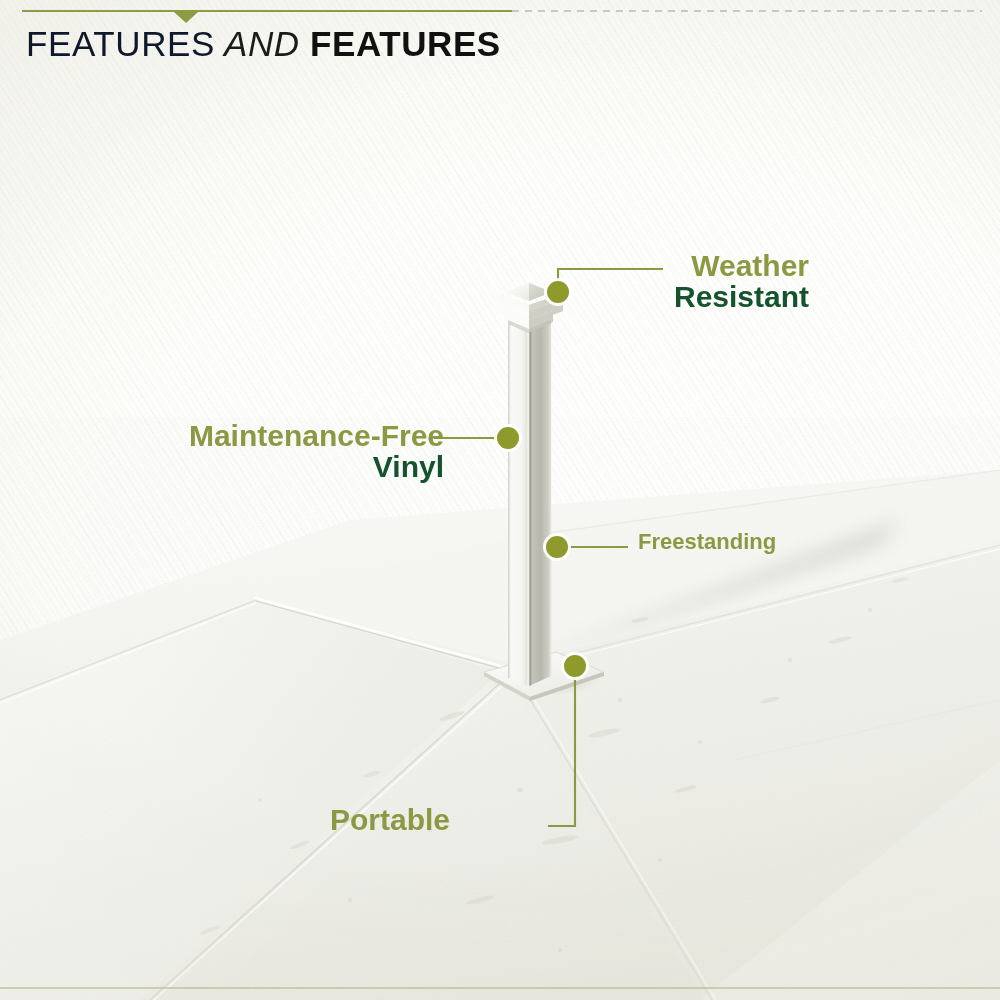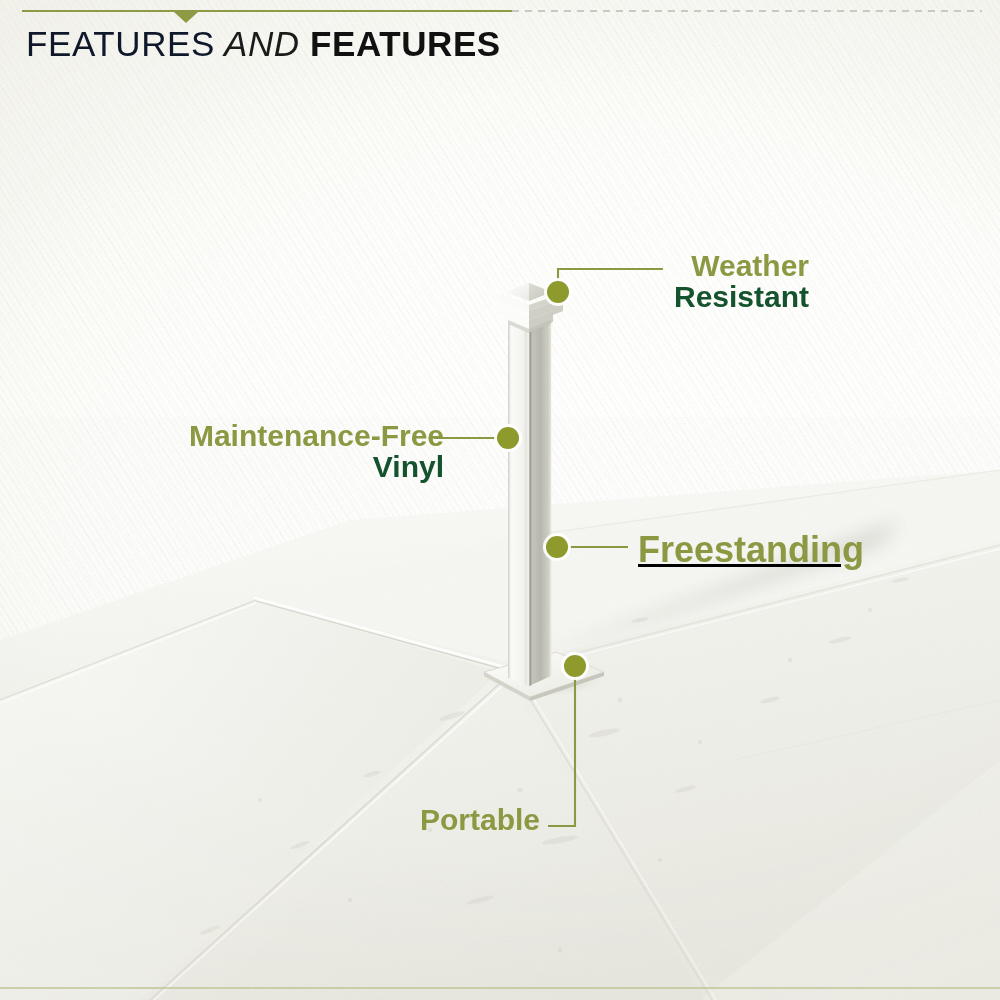--- a/index.html
+++ b/index.html
@@ -56,22 +56,22 @@
   
   .scene{position:absolute;left:0;top:0;width:1000px;height:1000px;}
 
   
   .callout-label{position:absolute;white-space:nowrap;line-height:1.03;}
   .cl-line1{display:block;color:#8c9842;font-weight:700;}
   .cl-line2{display:block;color:#14532d;font-weight:700;}
 
   .lbl-weather{left:674px;top:251px;font-size:30px;text-align:right;}
   .lbl-maint{left:174px;top:421px;font-size:30px;text-align:right;width:262px;margin-left:8px;}
-  .lbl-free{left:638px;top:531px;font-size:36px;text-align:center;text-decoration:underline;}
-  .lbl-port{left:330px;top:805px;font-size:30px;text-align:right;width:210px;}
+  .lbl-free{left:638px;top:531px;font-size:22px;text-align:center;}
+  .lbl-port{left:330px;top:805px;font-size:30px;text-align:left;width:210px;}
 
   .dot{position:absolute;border-radius:50%;background:#8e9a2c;
         box-shadow:0 0 0 3px rgba(255,255,255,.92);}
 </style>
 </head>
 <body>
 
 <div id="stage">
 
   <div class="bg-base"></div>

